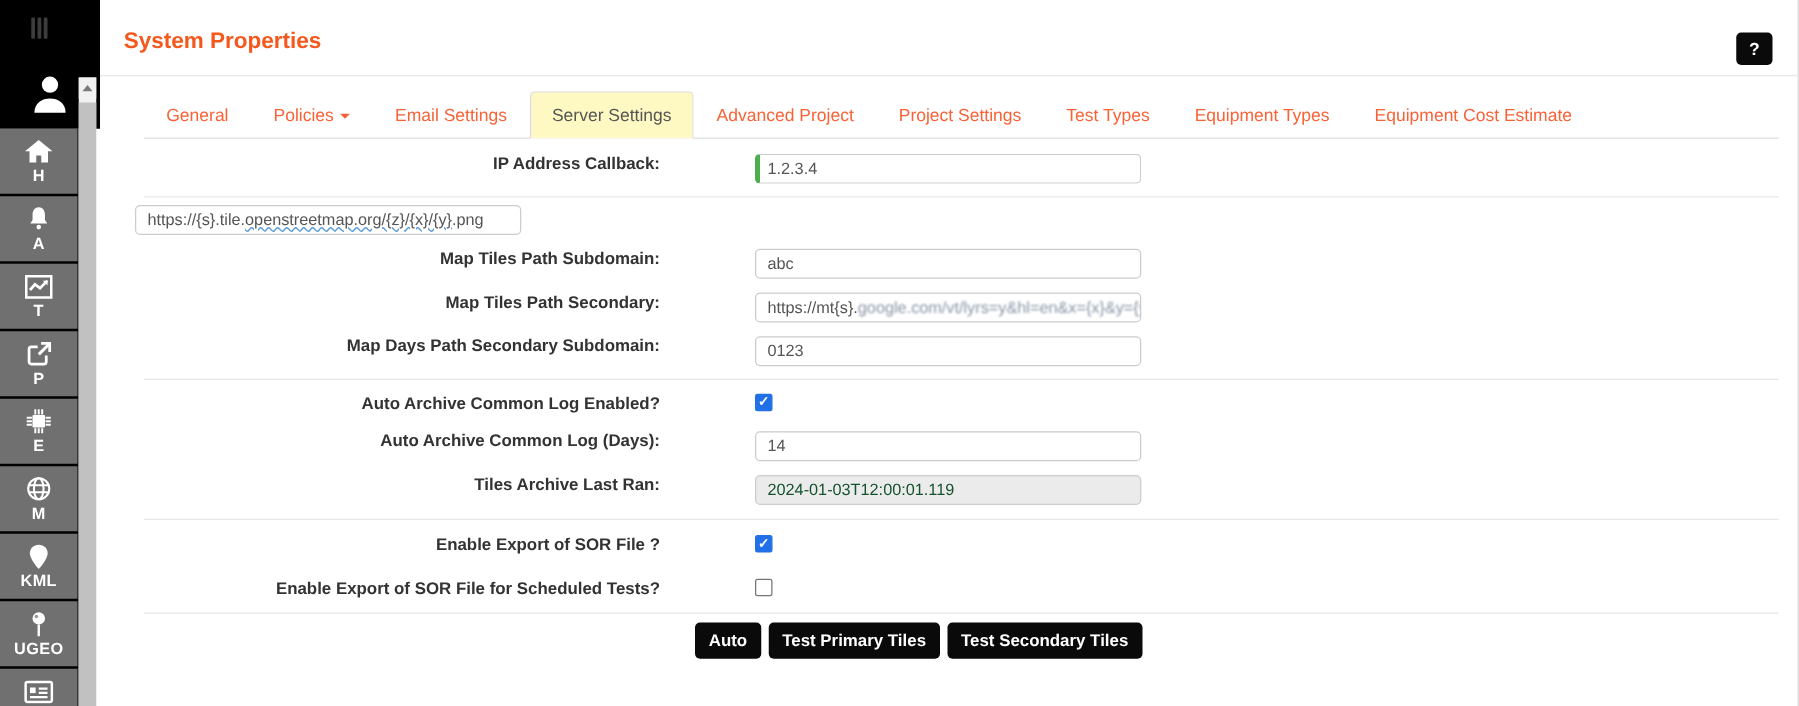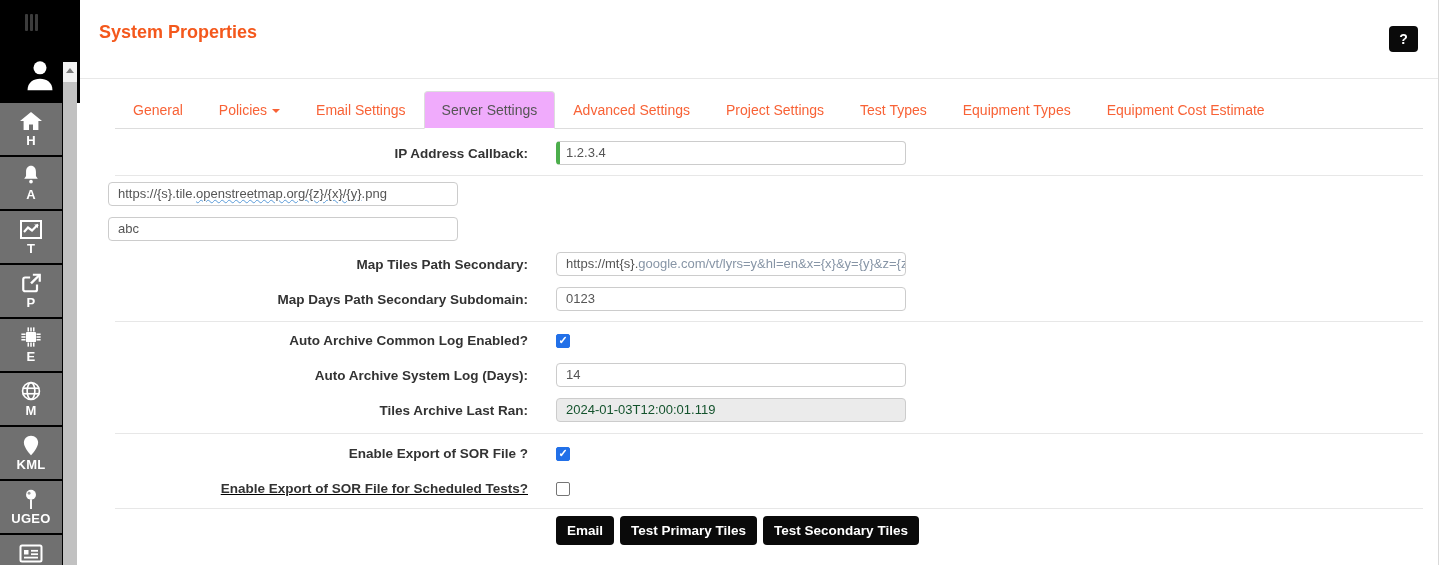--- a/index.html
+++ b/index.html
@@ -23,41 +23,41 @@
   .sb-track { position:absolute; left:63px; top:62px; width:14px; height:503px; background:#f1f1f1; }
   .sb-up { position:absolute; left:0; top:0; width:14px; height:17px; background:#f1f1f1;
            display:flex; align-items:center; justify-content:center; }
   .sb-up:after { content:""; width:0; height:0; border-left:4px solid transparent;
                  border-right:4px solid transparent; border-bottom:5px solid #7a7a7a; }
   .sb-thumb { position:absolute; left:0; top:20px; width:14px; height:483px; background:#c1c1c1; }
 
   
   .main { position:absolute; left:80px; top:0; width:1359px; height:565px; background:#fff;
           border-right:1px solid #d9d9d9; }
-  .page-header { position:relative; height:79px; border-bottom:1px solid #e8e8e8; }
+  .page-header { position:relative; height:61px; border-bottom:1px solid #e8e8e8; }
   .page-title { position:absolute; left:19px; top:22px; font-size:18px; font-weight:bold; color:#f4581c; }
   .help-btn { position:absolute; right:20px; top:26px; width:29px; height:26px; background:#0a0a0a;
               color:#fff; font-size:14px; font-weight:bold; border:none; border-radius:4px;
               cursor:pointer; }
 
   
   .tabs { margin:12px 15px 0 35px; border-bottom:1px solid #ddd; display:flex; align-items:center; }
   .tab { padding:10px 17px; margin-bottom:-1px; font-size:14px; color:#f86236; cursor:pointer;
          border:1px solid transparent; border-radius:4px 4px 0 0; white-space:nowrap; }
-  .tab.active { color:#555; background:#f0abfc; border-color:#ddd; border-bottom-color:#fff; cursor:default; }
+  .tab.active { color:#555; background:#fef9c3; border-color:#ddd; border-bottom-color:#fff; cursor:default; }
   .caret { display:inline-block; width:0; height:0; margin-left:5px; vertical-align:middle;
            border-left:4px solid transparent; border-right:4px solid transparent;
            border-top:4px solid #f86236; }
 
   
   .form { padding-top:1px; font-size:13.5px; }
-  .row { display:flex; align-items:center; }
+  .row { display:flex; align-items:flex-start;gap:48px; }
   .row .label { width:448px; text-align:right; font-weight:bold; color:#333; flex:none; }
   .row .ctrl { margin-left:28px; }
-  .input { width:350px; height:24px; border:1px solid #ccc; border-radius:4px; background:#fff;
+  .input { width:309px; height:24px; border:1px solid #ccc; border-radius:4px; background:#fff;
            color:#555; font-size:13px; line-height:22px; padding:0 9px; overflow:hidden;
            white-space:nowrap; }
   .input.valid { border-left:4px solid #4cae4c; padding-left:6px; }
   .input.disabled { background:#ebebeb; color:#14532d; }
   .blurline { filter:blur(0.7px); color:#8795a6; }
   .wavy { text-decoration:underline wavy #5a9bd8 1px; filter:blur(0.5px); }
   .sep { border:none; border-top:1px solid #e7e7e7; margin:0 15px 0 35px; }
 
   
   .cb { width:14px; height:14px; border-radius:2px; display:inline-flex; align-items:center;
@@ -211,74 +211,75 @@
   <div class="page-header">
     <h1 class="page-title">System Properties</h1>
     <button class="help-btn">?</button>
   </div>
 
   <div class="tabs">
     <div class="tab">General</div>
     <div class="tab"><span>Policies</span><span class="caret"></span></div>
     <div class="tab">Email Settings</div>
     <div class="tab active">Server Settings</div>
-    <div class="tab">Advanced Settings</div>
+    <div class="tab">Advanced Project</div>
     <div class="tab">Project Settings</div>
     <div class="tab">Test Types</div>
     <div class="tab">Equipment Types</div>
     <div class="tab">Equipment Cost Estimate</div>
   </div>
 
   <form class="form">
 
     <div class="row r-ip">
       <span class="label">IP Address Callback:</span>
       <div class="ctrl input valid">1.2.3.4</div>
     </div>
     <hr class="sep">
 
     <div class="row r-mid" style="padding-top:6px;">
       <div class="ctrl input"><span>https://{s}.tile.</span><span class="wavy">openstreetmap.org/{z}/{x}/{y}</span><span>.png</span></div>
     </div>
     <div class="row r-mid">
+      <span class="label">Map Tiles Path Subdomain:</span>
       <div class="ctrl input">abc</div>
     </div>
     <div class="row r-mid">
       <span class="label">Map Tiles Path Secondary:</span>
       <div class="ctrl input"><span>https://mt{s}.</span><span class="blurline">google.com/vt/lyrs=y&amp;hl=en&amp;x={x}&amp;y={y}&amp;z={z}</span></div>
     </div>
     <div class="row r-mid" style="padding-bottom:10px;">
       <span class="label">Map Days Path Secondary Subdomain:</span>
       <div class="ctrl input">0123</div>
     </div>
     <hr class="sep">
 
     <div class="row r-cbx" style="padding-top:11px;">
       <span class="label">Auto Archive Common Log Enabled?</span>
       <span class="ctrl cb checked"></span>
     </div>
     <div class="row r-txt" style="padding-top:8px;">
-      <span class="label">Auto Archive System Log (Days):</span>
+      <span class="label">Auto Archive Common Log (Days):</span>
       <div class="ctrl input">14</div>
     </div>
     <div class="row r-txt" style="padding-bottom:11px;">
       <span class="label">Tiles Archive Last Ran:</span>
       <div class="ctrl input disabled">2024-01-03T12:00:01.119</div>
     </div>
     <hr class="sep">
 
     <div class="row r-cbx" style="padding-top:12px; padding-bottom:10px;">
       <span class="label">Enable Export of SOR File ?</span>
       <span class="ctrl cb checked"></span>
     </div>
-    <div class="row r-cbx" style="padding-top:10px; padding-bottom:12px;text-decoration:underline;">
+    <div class="row r-cbx" style="padding-top:10px; padding-bottom:12px;">
       <span class="label">Enable Export of SOR File for Scheduled Tests?</span>
       <span class="ctrl cb"></span>
     </div>
     <hr class="sep">
 
     <div class="btn-row">
-      <button class="btn">Email</button>
+      <button class="btn">Auto</button>
       <button class="btn">Test Primary Tiles</button>
       <button class="btn">Test Secondary Tiles</button>
     </div>
   </form>
 </main>
 
 </body></html>

